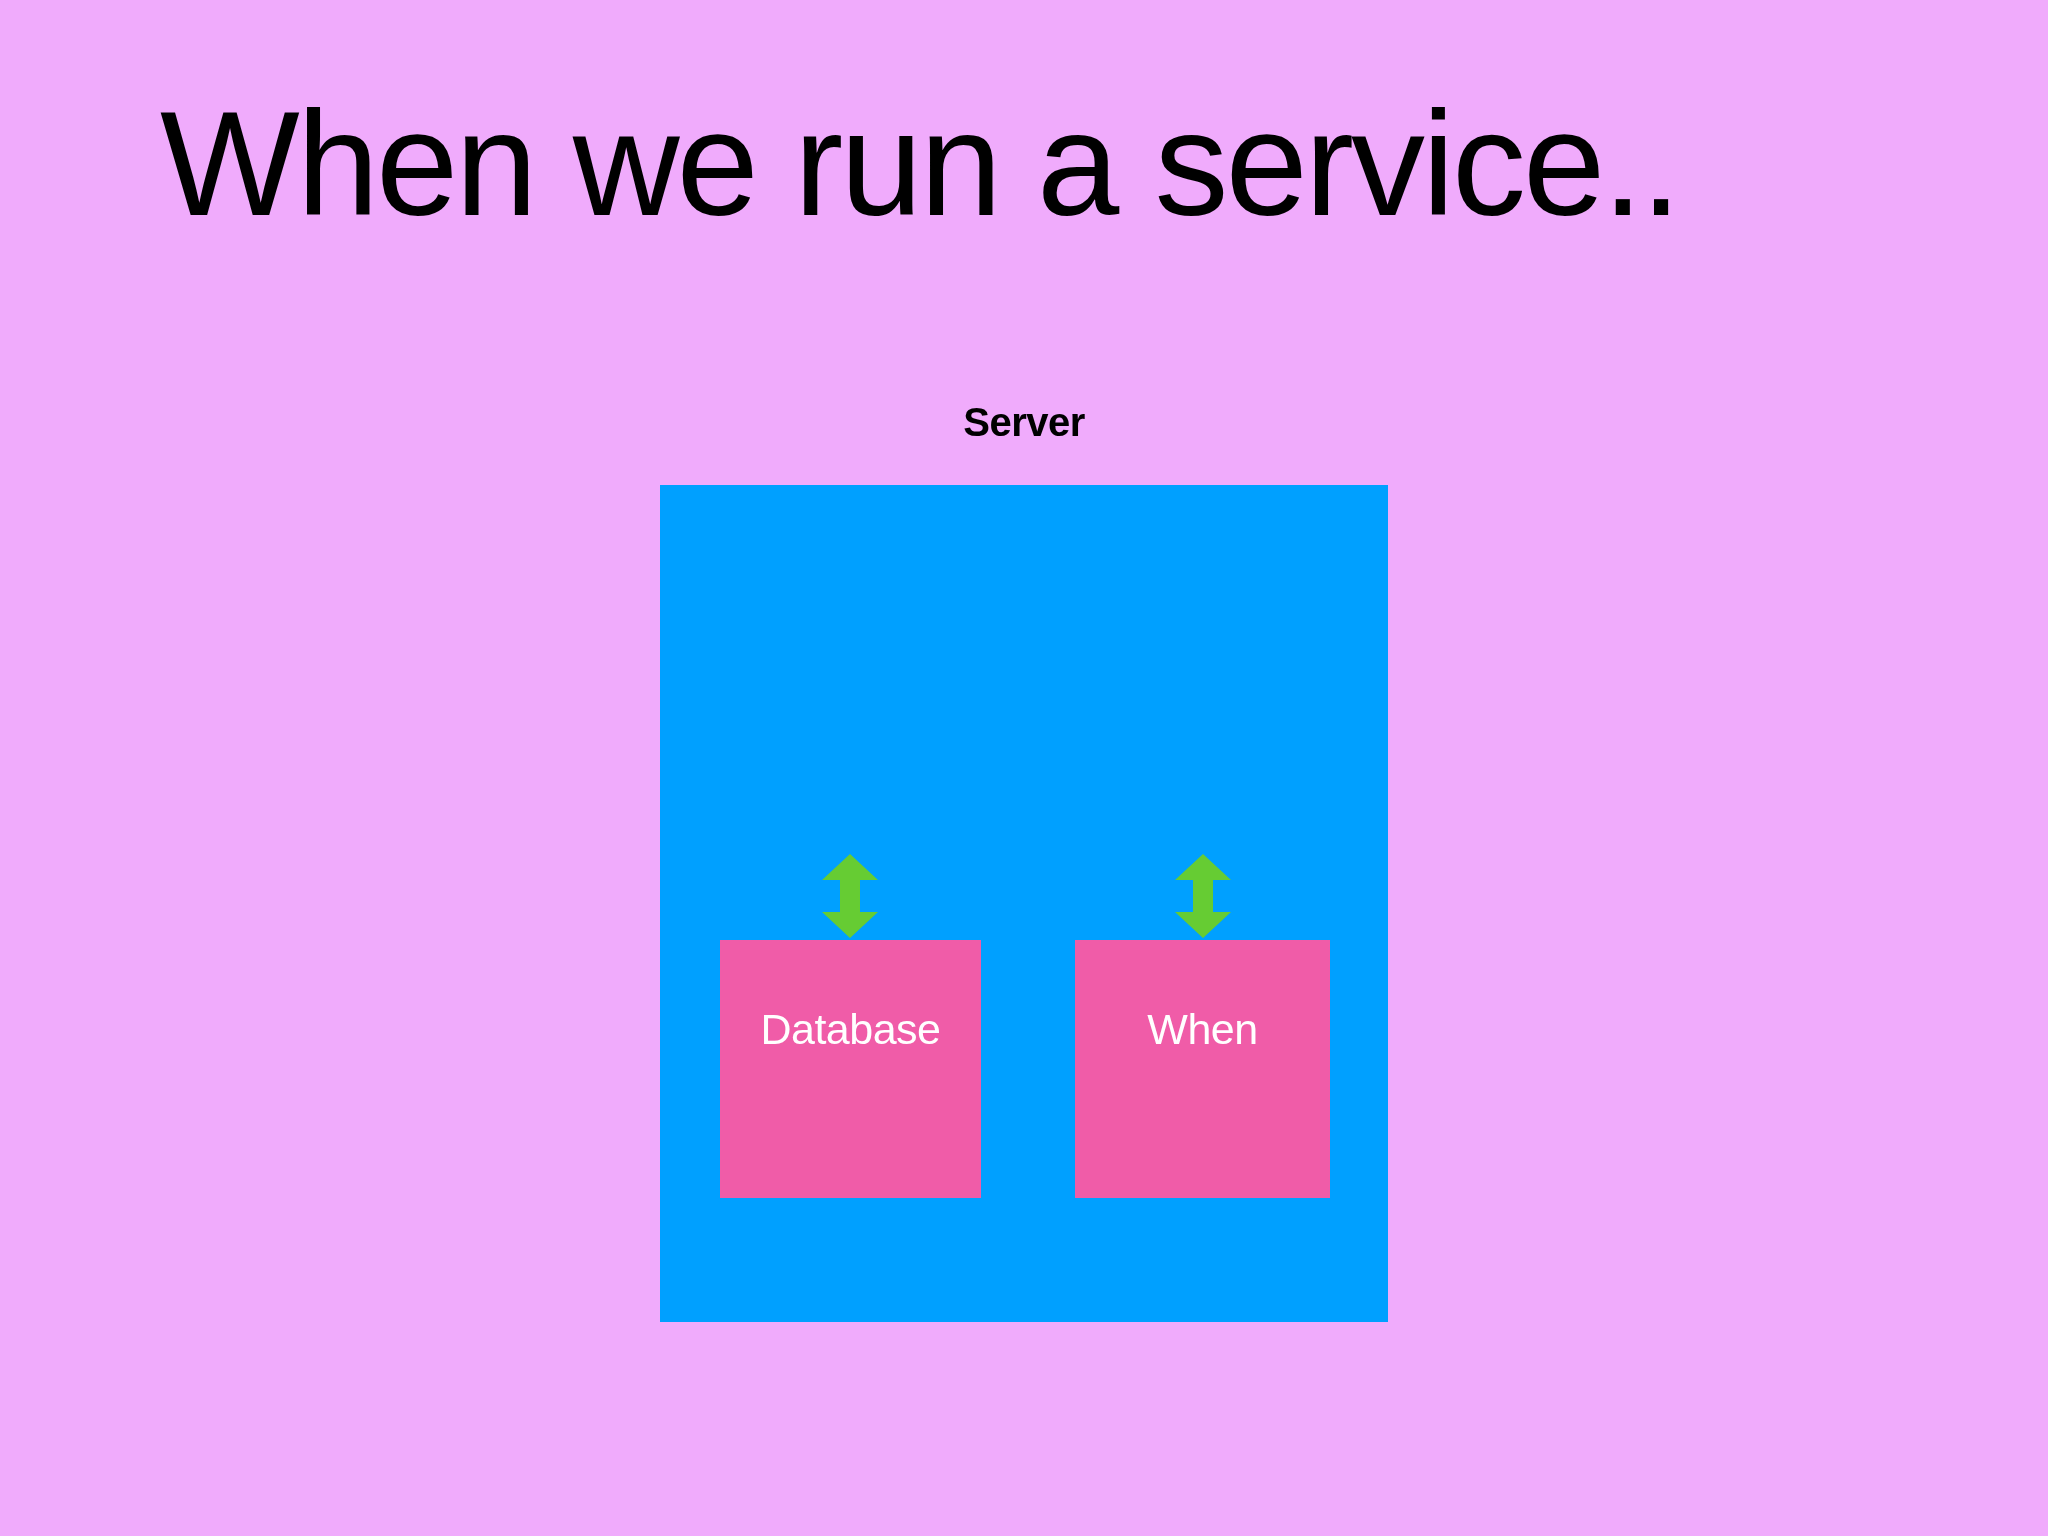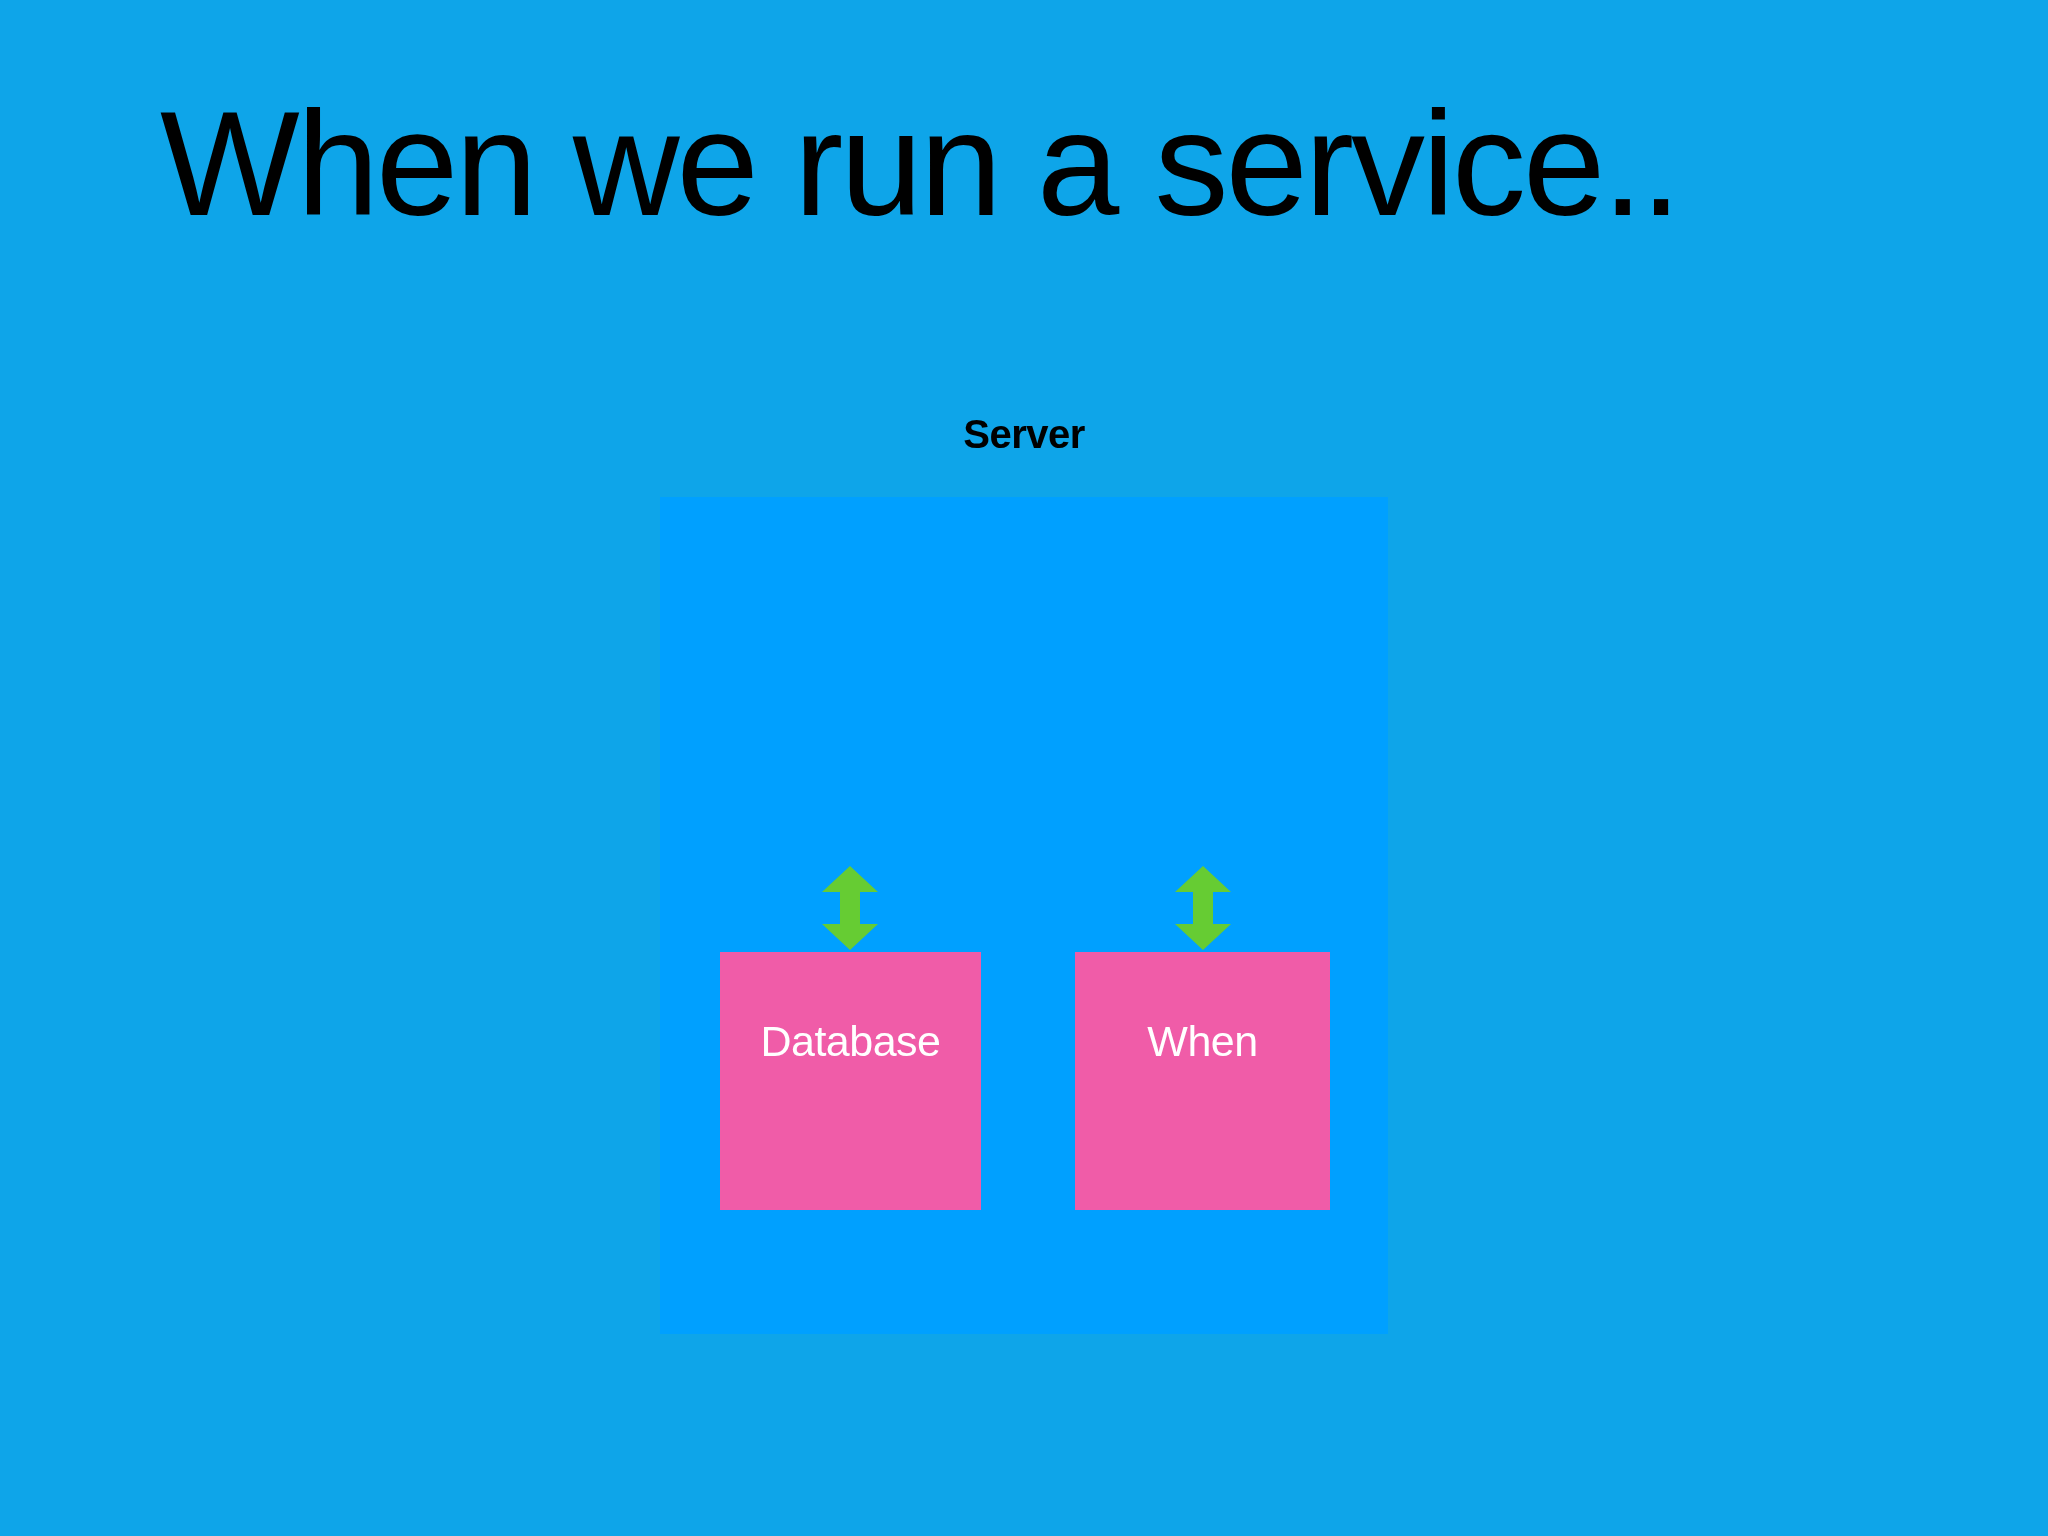--- a/index.html
+++ b/index.html
@@ -10,21 +10,21 @@
   }
   body {
     font-family: "Liberation Sans", sans-serif;
     -webkit-font-smoothing: antialiased;
   }
 
   #slide {
     position: relative;
     width: 2048px;
     height: 1536px;
-    background: #0ea5e9;
+    background: #f0abfc;
     overflow: hidden;
   }
 
   
   #slide-title {
     position: absolute;
     left: 160px;
     top: 90px;
     width: 1780px;
     font-size: 148px;
@@ -32,21 +32,21 @@
     font-weight: 400;
     letter-spacing: -3px;
     color: #000000;
     white-space: nowrap;
   }
 
   
   #diagram {
     position: absolute;
     left: 660px;
-    top: 412px;
+    top: 400px;
     width: 728px;
     height: 930px;
   }
 
   #server-label {
     position: absolute;
     left: 0;
     top: 0;
     width: 728px;
     text-align: center;

